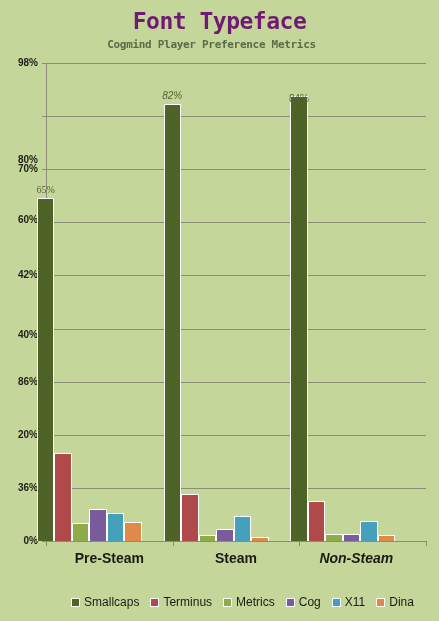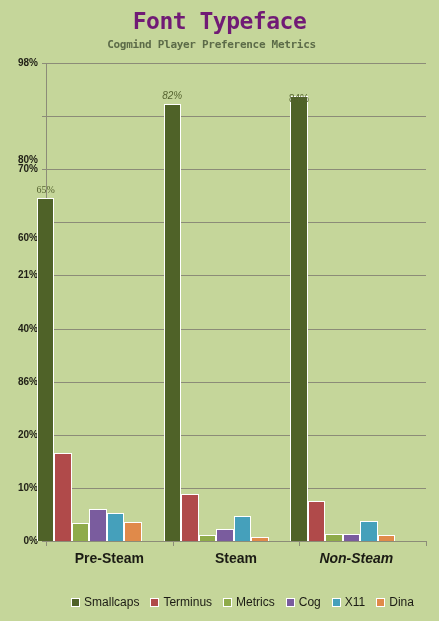--- a/index.html
+++ b/index.html
@@ -177,31 +177,31 @@
         <div class="gridline" style="top: 212px;"></div>
         <div class="gridline" style="top: 159px;"></div>
         <div class="gridline" style="top: 106px;"></div>
         <div class="gridline" style="top: 53px;"></div>
         <div class="gridline" style="top: 0px;"></div>
       </div>
     <div id="yticks">
         <div class="ytick-mark" style="top: 478px;"></div>
         <div class="ytick-label" style="top: 473px; right: 388px;">0%</div>
         <div class="ytick-mark" style="top: 425px;"></div>
-        <div class="ytick-label" style="top: 420px; right: 388px;">10%</div>
+        <div class="ytick-label" style="top: 420px; right: 388px;">36%</div>
         <div class="ytick-mark" style="top: 372px;"></div>
         <div class="ytick-label" style="top: 367px; right: 388px;">20%</div>
         <div class="ytick-mark" style="top: 319px;"></div>
         <div class="ytick-label" style="top: 314px; right: 388px;">86%</div>
         <div class="ytick-mark" style="top: 266px;"></div>
-        <div class="ytick-label" style="top: 261px; right: 388px; margin-left: 40px;">40%</div>
+        <div class="ytick-label" style="top: 267px; right: 388px; margin-left: 40px;">40%</div>
         <div class="ytick-mark" style="top: 212px;"></div>
-        <div class="ytick-label" style="top: 207px; right: 388px;">21%</div>
+        <div class="ytick-label" style="top: 207px; right: 388px;">42%</div>
         <div class="ytick-mark" style="top: 159px;"></div>
-        <div class="ytick-label" style="top: 170px; right: 388px;">60%</div>
+        <div class="ytick-label" style="top: 152px; right: 388px;">60%</div>
         <div class="ytick-mark" style="top: 106px;"></div>
         <div class="ytick-label" style="top: 101px; right: 388px;">70%</div>
         <div class="ytick-mark" style="top: 53px;"></div>
         <div class="ytick-label" style="top: 48px; right: 388px; margin-top: 44px;">80%</div>
         <div class="ytick-mark" style="top: 0px;"></div>
         <div class="ytick-label" style="top: -5px; right: 388px;">98%</div>
       </div>
     <div id="bars">
         <div class="bar" title="Smallcaps / Pre-Steam: 64.5%" style="left: -9.16667px; width: 17.5px; top: 135.433px; height: 342.567px; background: rgb(79, 98, 40);"></div>
         <div class="bar" title="Terminus / Pre-Steam: 16.6%" style="left: 8.33333px; width: 17.5px; top: 389.836px; height: 88.1644px; background: rgb(176, 74, 74);"></div>

